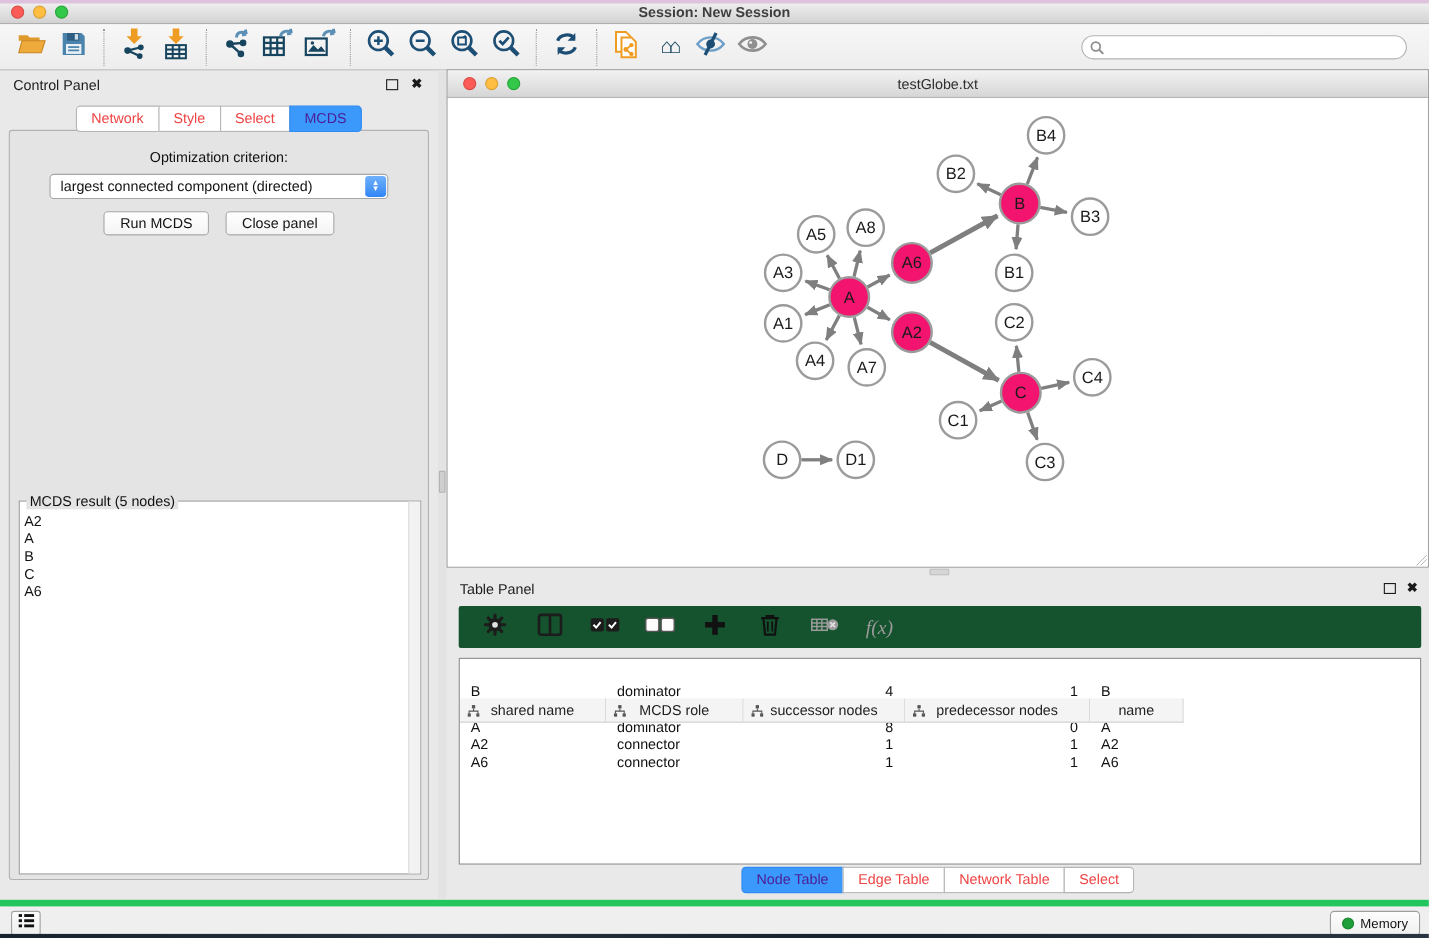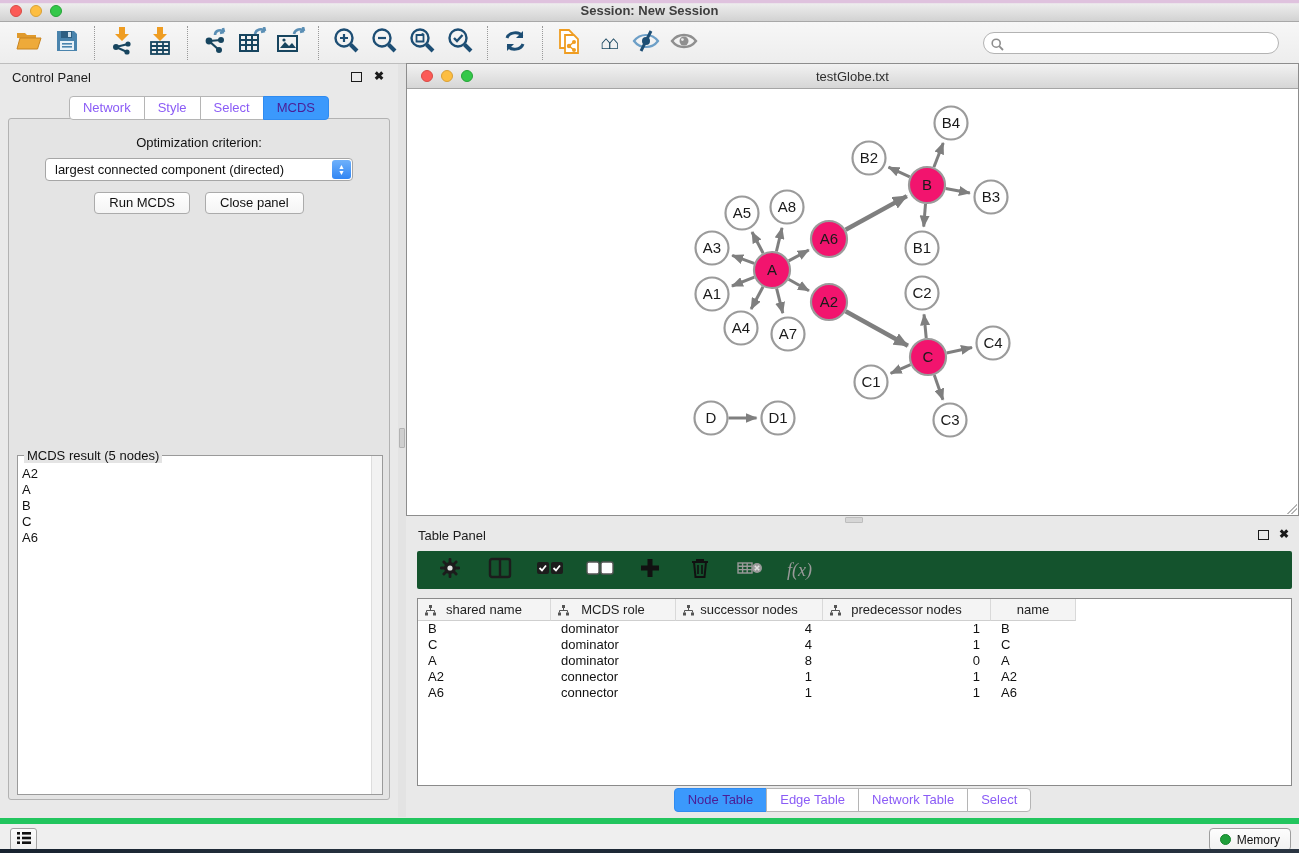--- a/index.html
+++ b/index.html
@@ -32,21 +32,21 @@
 
   
   .control-panel { position:absolute; left:0; top:64px; width:398px; height:753px; }
   .panel-head { position:absolute; left:0; top:0; width:100%; height:26px; }
   .panel-title { position:absolute; left:12px; top:6px; font-size:13px; color:#1c1c1c; }
   .float-ico { position:absolute; width:11px; height:10px; border:1.5px solid #1a1a1a; top:8px; }
   .close-ico { position:absolute; top:5px; font-size:12px; font-weight:bold; color:#1a1a1a; }
   .cp-float { right:36px; } .cp-close { right:14px; }
 
   .tabs-row { position:absolute; left:0; top:32px; width:100%; display:flex; justify-content:center; z-index:2; }
-  .tab { font-size:13px; color:#8b5cf6; background:#fff; border:1px solid #b5b5b5;
+  .tab { font-size:13px; color:#ef4444; background:#fff; border:1px solid #b5b5b5;
     padding:3px 13px 4px; margin-left:-1px; cursor:default; }
   .tab:first-child { border-radius:4px 0 0 4px; margin-left:0; }
   .tab:last-child { border-radius:0 4px 4px 0; }
   .tab.active { background:#3b99fc; border-color:#2f8bf0; color:#4c1d95; }
 
   .tab-content { position:absolute; left:8px; top:54px; width:382px; height:682px;
     background:#e4e4e4; border:1px solid #b2b2b2; border-radius:3px; }
   .opt-label { position:absolute; left:0; top:16px; width:100%; text-align:center; font-size:13px; color:#111; }
   .combo { position:absolute; left:36px; top:39px; width:308px; height:23px; background:#fff;
     border:1px solid #a6a6a6; border-radius:4px; font-size:13px; color:#111;
@@ -95,21 +95,21 @@
   .tp-toolbar { position:absolute; left:11px; top:27px; width:875px; height:38px;
     background:#14532d; border-radius:2px; display:flex; align-items:center; gap:12px; padding-left:14px; }
   .tp-ico { width:38px; height:30px; display:flex; align-items:center; justify-content:center; }
   .fx-label { font-family:"Liberation Serif", serif; font-style:italic; font-size:18px; color:#9a9a9a; margin-left:6px; }
 
   .data-table { position:absolute; left:11px; top:74px; width:875px; height:188px;
     background:#fff; border:1px solid #8a8a8a; overflow:hidden; }
   .tbl-header { display:flex; height:22px; }
   .th-cell { position:relative; height:22px; background:#f4f4f4; border-right:1px solid #d9d9d9;
     border-bottom:1px solid #cfcfcf; display:flex; align-items:center; justify-content:center;
-    font-size:13px; color:#222; }
+    font-size:13px; color:#222;margin-top:36px; }
   .th-icon { position:absolute; left:7px; top:5px; }
   .tbl-row { display:flex; height:16px; }
   .td-cell { font-size:13px; color:#111; line-height:16px; white-space:nowrap; overflow:hidden; }
   .td-left { text-align:left; padding-left:10px; }
   .td-right { text-align:right; padding-right:11px; }
 
   .tp-tabs { position:absolute; left:0; top:264px; width:100%; display:flex; justify-content:center; }
 
   
   .status-bar { position:absolute; left:0; top:818px; width:1299px; height:31px;

